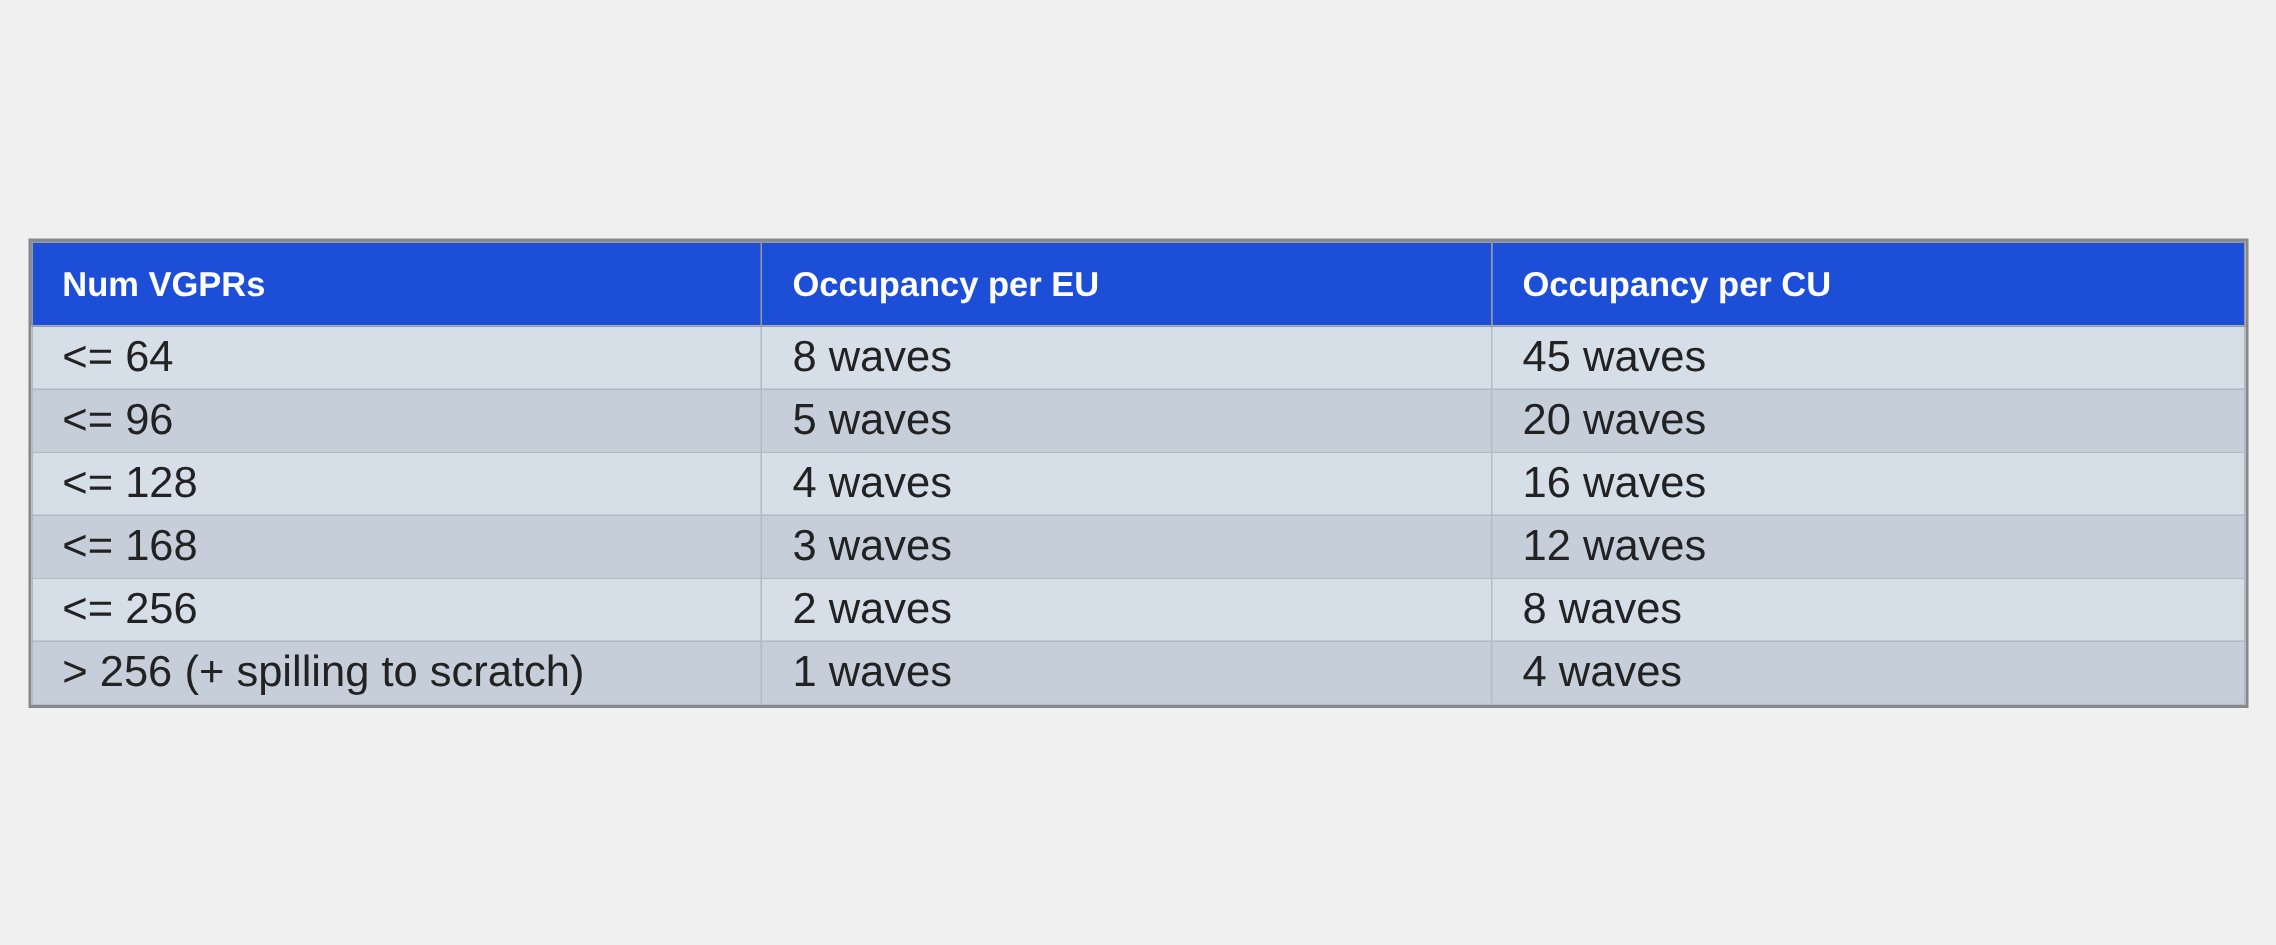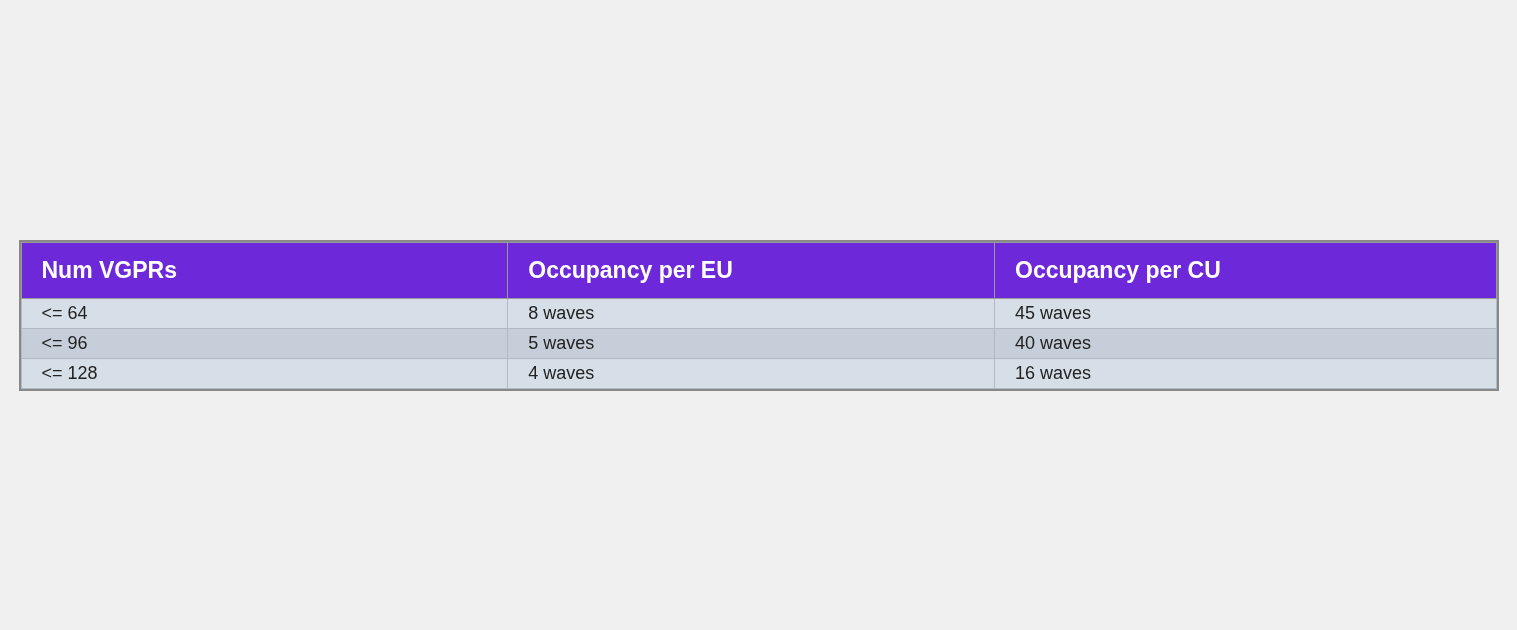--- a/index.html
+++ b/index.html
@@ -23,42 +23,42 @@
       width: 1480px;
       border: 2px solid #888;
     }
 
     table {
       width: 100%;
       border-collapse: collapse;
     }
 
     thead tr th {
-      background-color: #6d28d9;
+      background-color: #1d4ed8;
       color: #ffffff;
       font-weight: bold;
       padding: 14px 20px;
       text-align: left;
       border: 1px solid #999;
       font-size: 23px;
     }
 
     tbody tr:nth-child(odd) {
       background-color: #d6dfe8;
     }
 
     tbody tr:nth-child(even) {
       background-color: #c5ced9;
     }
 
     tbody tr td {
       padding: 4px 20px;
       border: 1px solid #b0bac5;
       color: #222;
-      font-size: 18px;
+      font-size: 29px;
     }
 
     col.col1 { width: 33%; }
     col.col2 { width: 33%; }
     col.col3 { width: 34%; }
   </style>
 </head>
 <body>
 
 <div class="table-wrapper">
@@ -77,22 +77,37 @@
     </thead>
     <tbody id="table-body">
     <tr>
           <td>&lt;= 64</td>
           <td>8 waves</td>
           <td>45 waves</td>
         </tr>
         <tr>
           <td>&lt;= 96</td>
           <td>5 waves</td>
-          <td>40 waves</td>
+          <td>20 waves</td>
         </tr>
         <tr>
           <td>&lt;= 128</td>
           <td>4 waves</td>
           <td>16 waves</td>
         </tr>
+        <tr>
+          <td>&lt;= 168</td>
+          <td>3 waves</td>
+          <td>12 waves</td>
+        </tr>
+        <tr>
+          <td>&lt;= 256</td>
+          <td>2 waves</td>
+          <td>8 waves</td>
+        </tr>
+        <tr>
+          <td>&gt; 256 (+ spilling to scratch)</td>
+          <td>1 waves</td>
+          <td>4 waves</td>
+        </tr>
       </tbody>
   </table>
 </div>
 
 </body></html>

